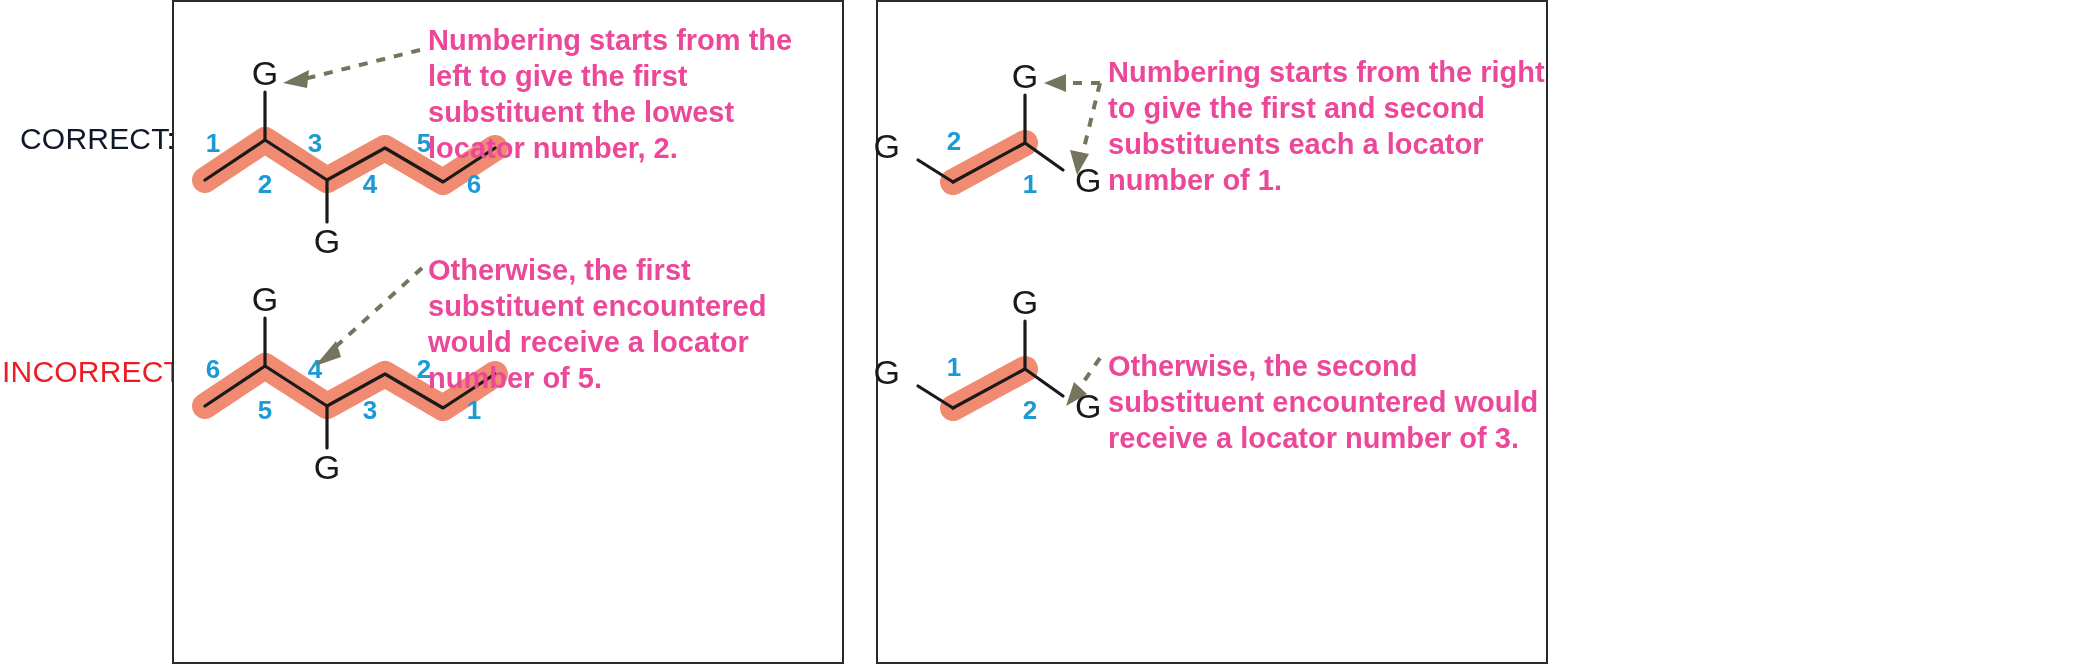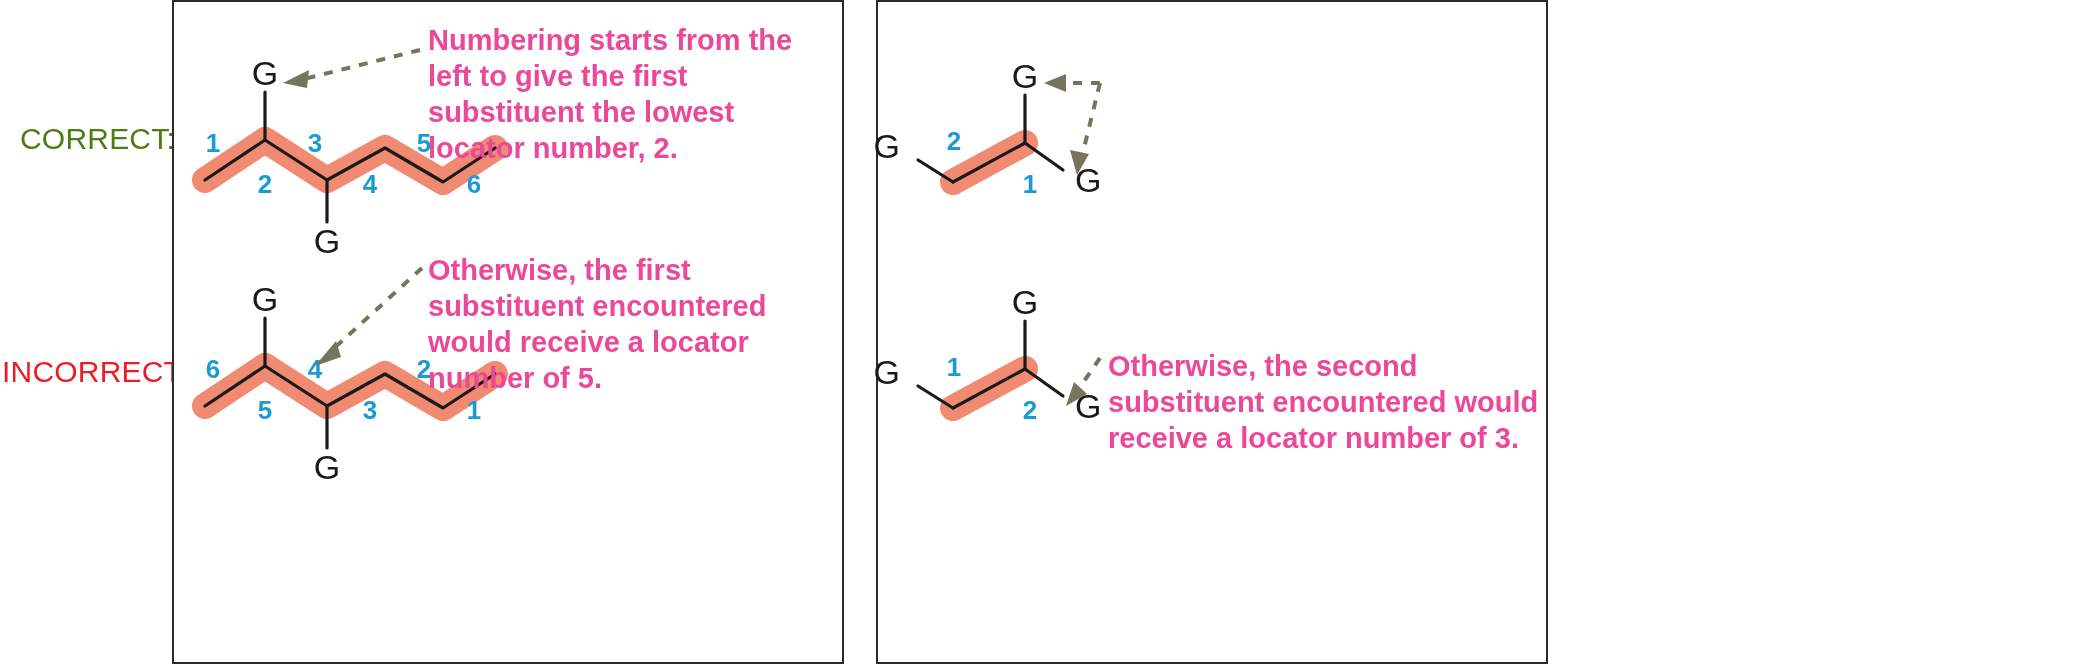--- a/index.html
+++ b/index.html
@@ -24,21 +24,21 @@
     position: absolute;
     font-family: "Liberation Sans", sans-serif;
     font-size: 30px;
     font-weight: 400;
     letter-spacing: 0.2px;
     white-space: nowrap;
   }
   #label-correct {
     left: 20px;
     top: 122px;
-    color: #4d7c0f;
+    color: #0f172a;
   }
   #label-incorrect {
     left: 2px;
     top: 355px;
     color: #ed1c24;
   }
   .panel {
     position: absolute;
     border: 2px solid #2b2b2b;
     box-sizing: border-box;
@@ -193,15 +193,16 @@
       <text class="locant" x="954" y="376" text-anchor="middle">1</text>
       <text class="locant" x="1030" y="419" text-anchor="middle">2</text>
       <path class="lead" d="M 1100,358 L 1078,390"></path>
       <polygon class="lead-head" points="1066,406 1074,382 1087,394"></polygon>
     </g>
 
   </svg>
 
   <div class="ann" id="ann-tl">Numbering starts from the left to give the first substituent the lowest locator number, 2.</div>
   <div class="ann" id="ann-bl">Otherwise, the first substituent encountered would receive a locator number of 5.</div>
+  <div class="ann" id="ann-tr">Numbering starts from the right to give the first and second substituents each a locator number of 1.</div>
   <div class="ann" id="ann-br">Otherwise, the second substituent encountered would receive a locator number of 3.</div>
 
 </div>
 
 </body></html>

